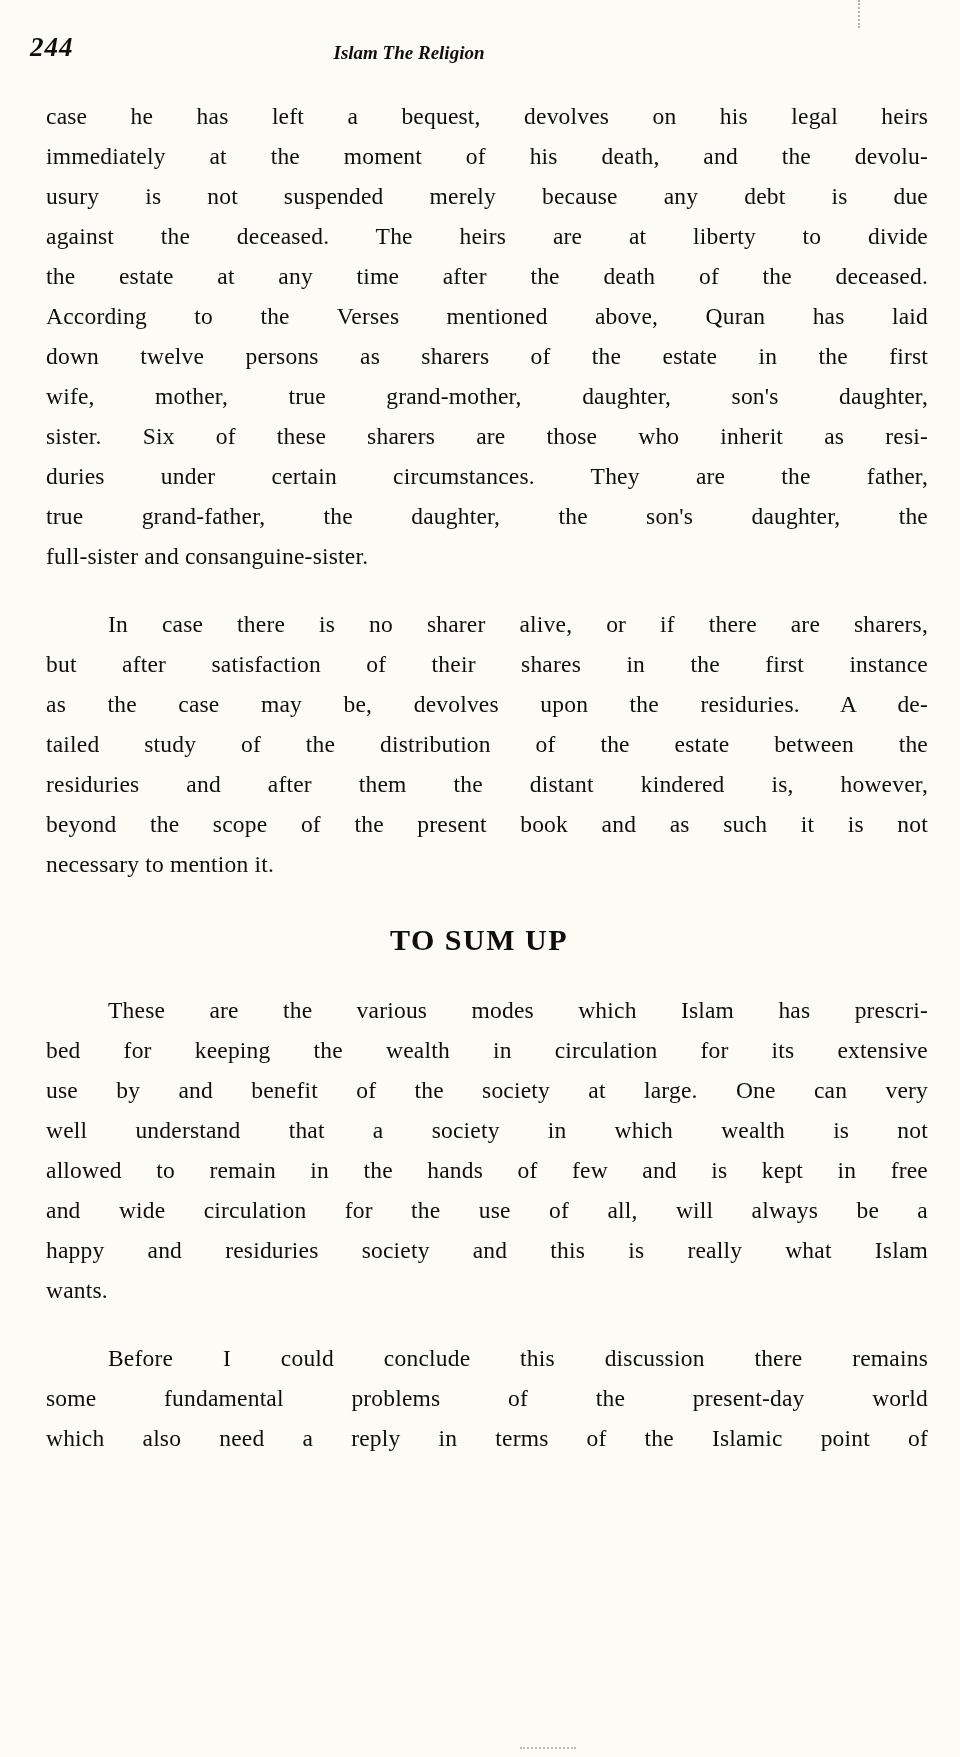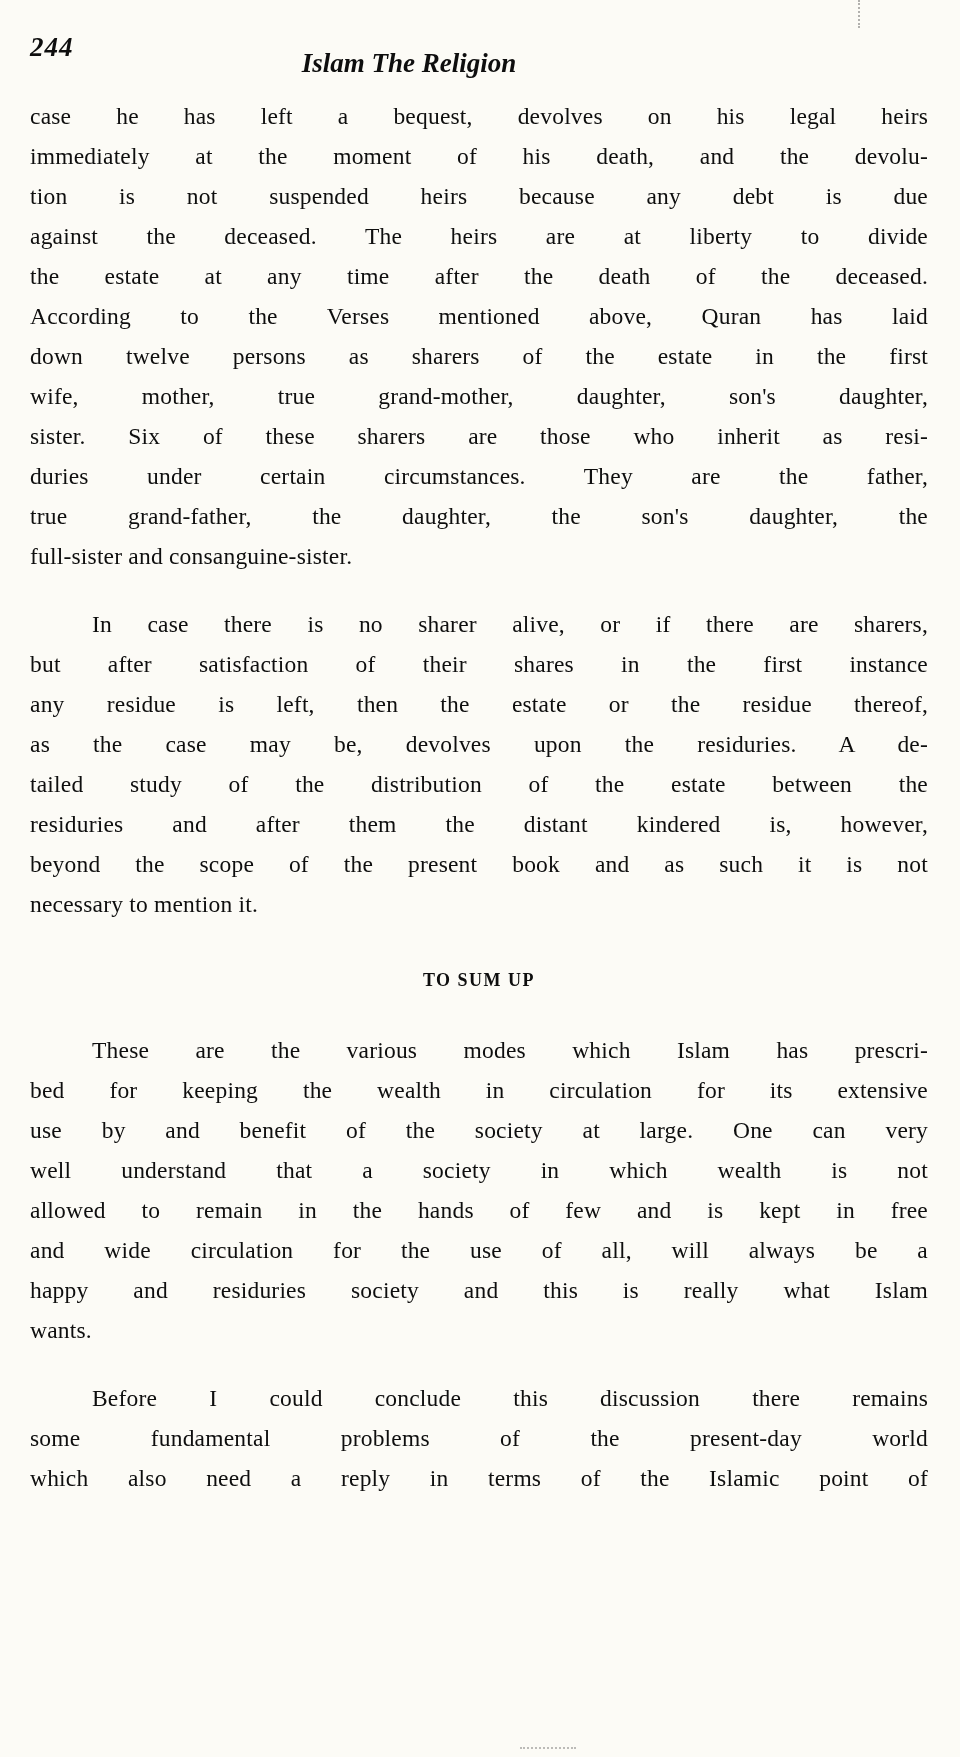--- a/index.html
+++ b/index.html
@@ -30,48 +30,48 @@
     top: 2px;
     font-size: 27px;
     font-weight: bold;
     font-style: italic;
     letter-spacing: 1px;
   }
   .running-title {
     position: absolute;
     left: 0;
     right: 140px;
-    top: 18px;
+    top: 12px;
     text-align: center;
-    font-size: 27px;
+    font-size: 19px;
     font-weight: bold;
     font-style: italic;
   }
   .page-body {
     font-size: 23.5px;
     line-height: 40px;
     font-weight: 500;
     letter-spacing: 0.2px;
   }
   .paragraph {
-    margin: 0 0 28px 0;
+    margin: 0 0 28px 16px;
   }
   .line {
     text-align: justify;
     text-align-last: justify;
   }
   .line.indent {
     text-indent: 62px;
   }
   .line.last {
     text-align-last: left;
   }
   .section-heading {
     text-align: center;
-    font-size: 18px;
+    font-size: 30px;
     font-weight: bold;
     letter-spacing: 1.5px;
     line-height: 40px;
     margin: 36px 0 30px 0;
   }
   .scan-artifact-top {
     position: absolute;
     top: 0;
     left: 858px;
     width: 0;
@@ -93,35 +93,34 @@
 <div class="page">
   <div class="scan-artifact-top"></div>
   <header class="page-header">
     <span class="page-number">244</span>
     <span class="running-title">Islam The Religion</span>
   </header>
   <main class="page-body">
       <div class="paragraph">
         <div class="line">case he has left a bequest, devolves on his legal heirs</div>
         <div class="line">immediately at the moment of his death, and the devolu-</div>
-        <div class="line">tion is not suspended heirs because any debt is due</div>
+        <div class="line">usury is not suspended merely because any debt is due</div>
         <div class="line">against the deceased. The heirs are at liberty to divide</div>
         <div class="line">the estate at any time after the death of the deceased.</div>
         <div class="line">According to the Verses mentioned above, Quran has laid</div>
         <div class="line">down twelve persons as sharers of the estate in the first</div>
         <div class="line">wife, mother, true grand-mother, daughter, son's daughter,</div>
         <div class="line">sister. Six of these sharers are those who inherit as resi-</div>
         <div class="line">duries under certain circumstances. They are the father,</div>
         <div class="line">true grand-father, the daughter, the son's daughter, the</div>
         <div class="line last">full-sister and consanguine-sister.</div>
       </div>
       <div class="paragraph">
         <div class="line indent">In case there is no sharer alive, or if there are sharers,</div>
         <div class="line">but after satisfaction of their shares in the first instance</div>
-        <div class="line">any residue is left, then the estate or the residue thereof,</div>
         <div class="line">as the case may be, devolves upon the residuries. A de-</div>
         <div class="line">tailed study of the distribution of the estate between the</div>
         <div class="line">residuries and after them the distant kindered is, however,</div>
         <div class="line">beyond the scope of the present book and as such it is not</div>
         <div class="line last">necessary to mention it.</div>
       </div>
       <h2 class="section-heading">TO SUM UP</h2>
       <div class="paragraph">
         <div class="line indent">These are the various modes which Islam has prescri-</div>
         <div class="line">bed for keeping the wealth in circulation for its extensive</div>

